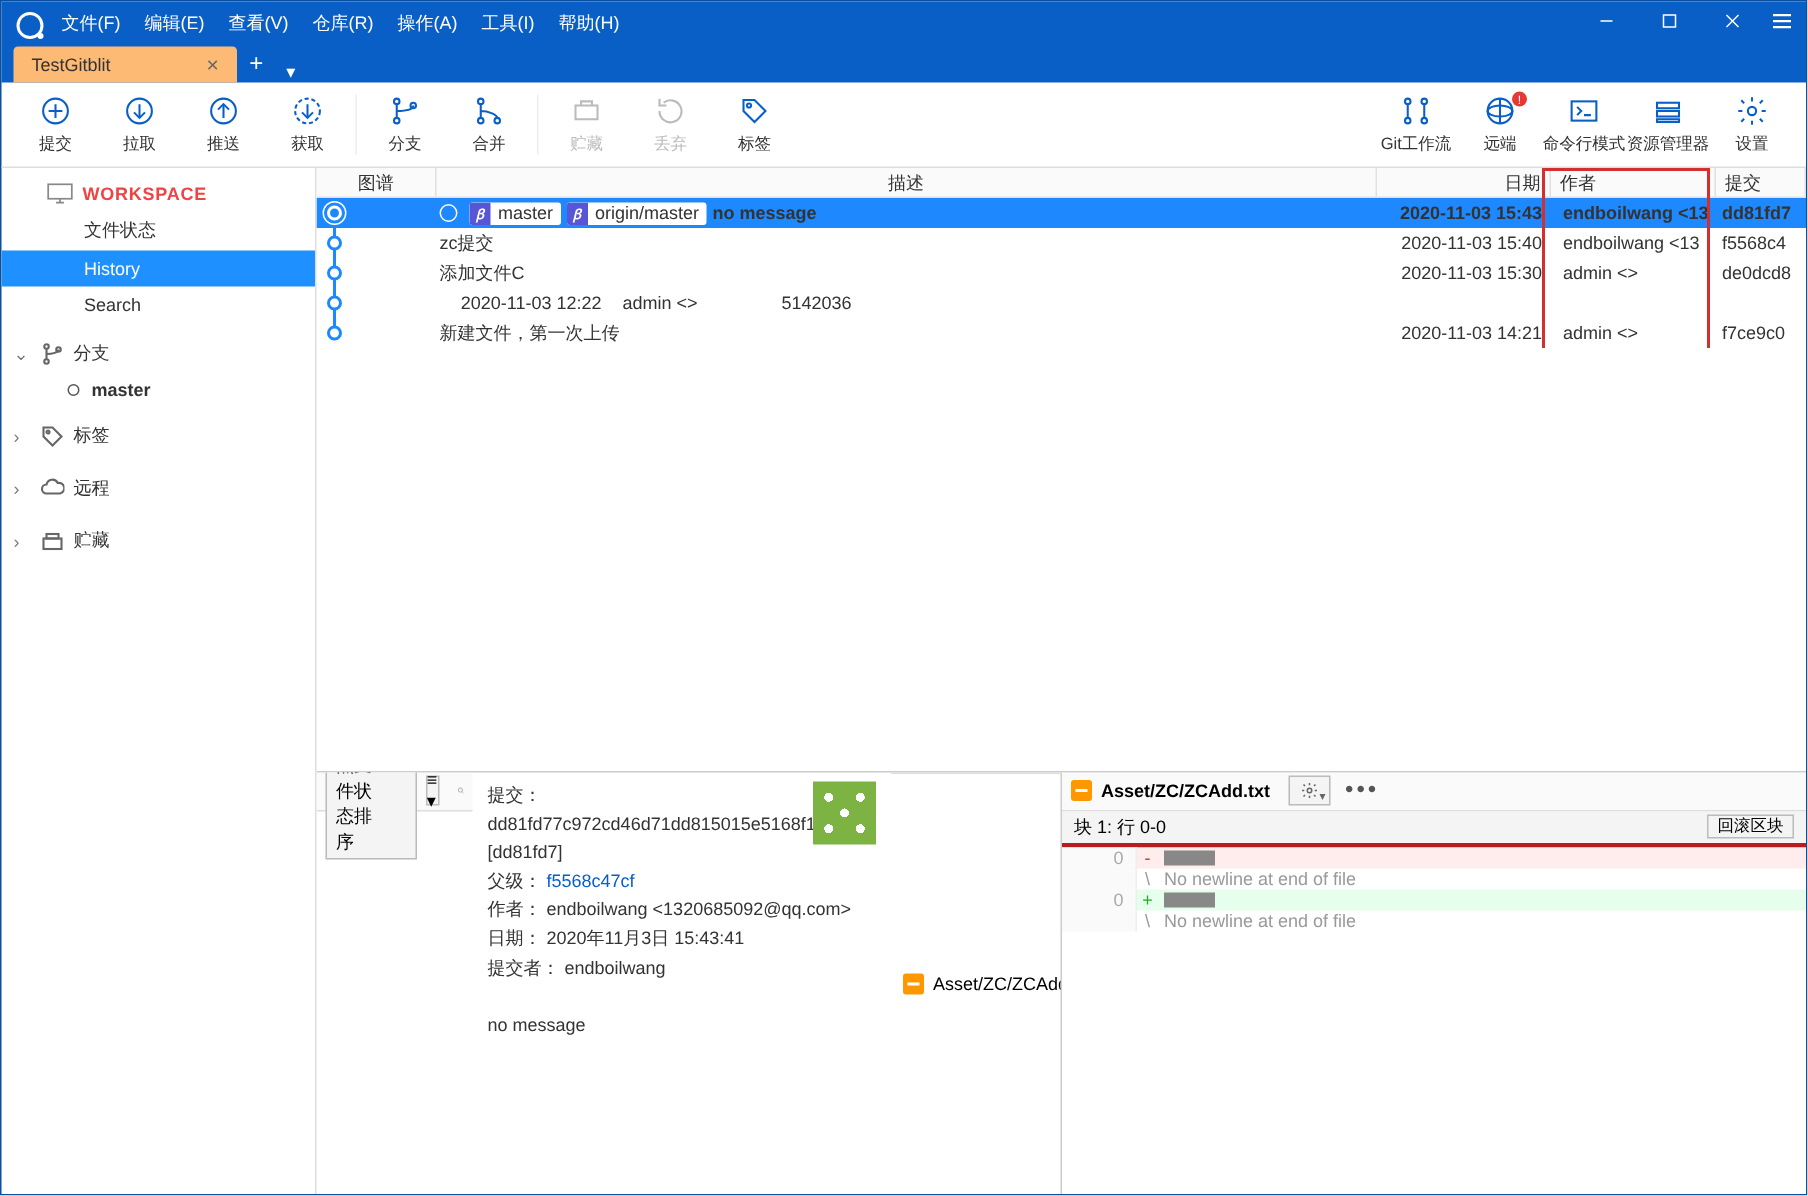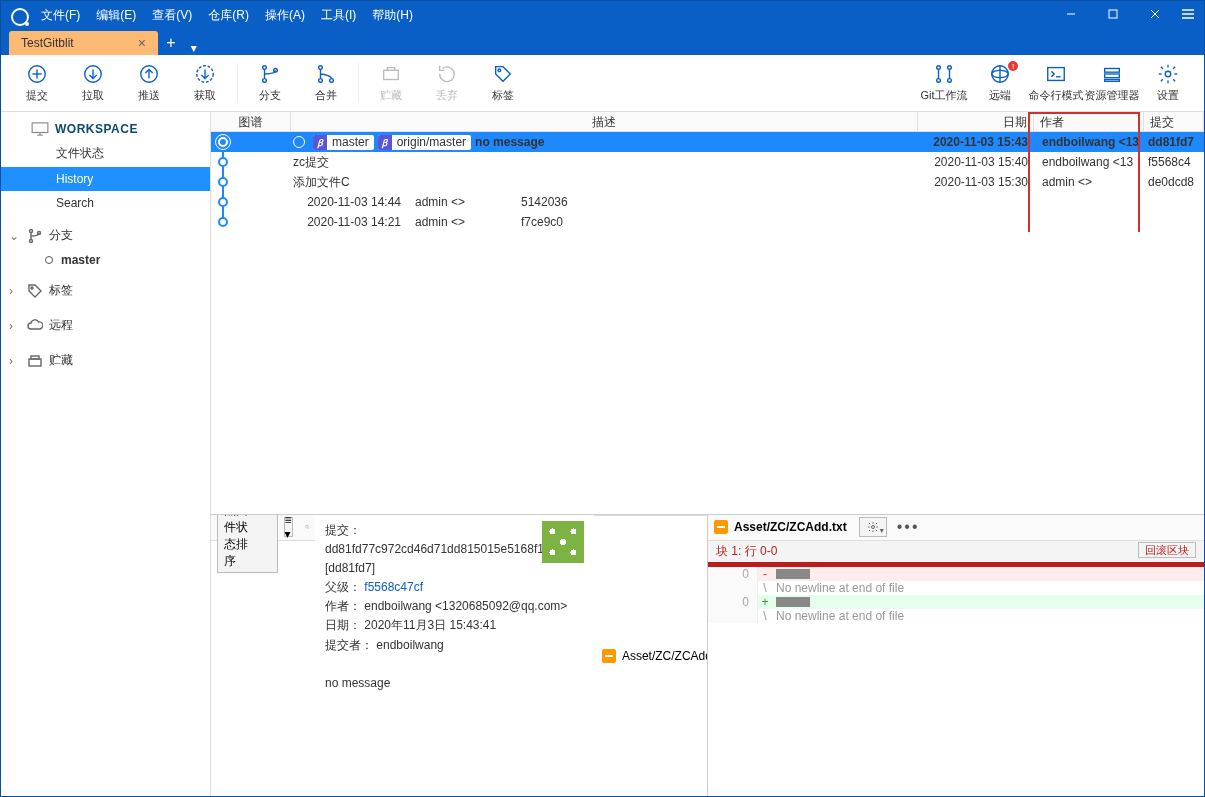--- a/index.html
+++ b/index.html
@@ -27,21 +27,21 @@
 .tbtn.dis{color:#bbb}
 .tbtn svg{width:22px;height:22px;stroke:currentColor;fill:none;stroke-width:1.5}
 .tbtn span{font-size:11px;color:#333}
 .tbtn.dis span{color:#bbb}
 .tsep{width:1px;height:40px;background:#eee;margin:0 4px}
 .tgrow{flex:1}
 
 .main{flex:1;display:flex;overflow:hidden}
 
 .sidebar{width:210px;border-right:1px solid #ddd;display:flex;flex-direction:column;padding-top:6px}
-.ws-head{display:flex;align-items:center;gap:6px;padding:4px 10px 4px 30px;color:#0c4a6e;font-weight:bold;letter-spacing:0.5px}
+.ws-head{display:flex;align-items:center;gap:6px;padding:4px 10px 4px 30px;color:#ef4444;font-weight:bold;letter-spacing:0.5px}
 .ws-head svg{width:18px;height:14px;stroke:#888;fill:none;stroke-width:1.3}
 .ws-item{padding:5px 0 5px 55px;color:#333}
 .ws-item.sel{background:#1e90ff;color:#fff}
 .side-sec{display:flex;align-items:center;gap:6px;padding:6px 8px;color:#333;margin-top:6px}
 .side-sec .chev{width:12px;color:#777}
 .side-sec svg.ic{width:16px;height:16px;stroke:#666;fill:none;stroke-width:1.4}
 .side-sub{padding:3px 0 3px 44px;color:#333;display:flex;align-items:center;gap:8px}
 .side-sub .dot{width:8px;height:8px;border:1.5px solid #555;border-radius:50%}
 .side-sub.bold{font-weight:bold}
 
@@ -95,21 +95,21 @@
 .avatar:before{content:"";position:absolute;inset:0;background:
  radial-gradient(circle at 25% 25%,#fff 3px,transparent 3px),
  radial-gradient(circle at 75% 25%,#fff 3px,transparent 3px),
  radial-gradient(circle at 25% 75%,#fff 3px,transparent 3px),
  radial-gradient(circle at 75% 75%,#fff 3px,transparent 3px),
  radial-gradient(circle at 50% 50%,#fff 3px,transparent 3px)}
 .filelist{border-top:1px solid #ddd;padding:4px 8px;display:flex;align-items:center;gap:6px}
 .fic{width:14px;height:14px;background:#ff9800;border-radius:2px;position:relative}
 .fic:after{content:"";position:absolute;left:3px;top:6px;width:8px;height:2px;background:#fff}
 .difftop{display:flex;align-items:center;height:26px;border-bottom:1px solid #ddd;padding:0 6px;gap:6px;background:#fafafa}
-.diffhdr{background:#f4f4f4;border-bottom:5px solid #b91c1c;padding:2px 8px;color:#b91c1c;display:flex}
+.diffhdr{background:#f4f4f4;border-bottom:3px solid #b91c1c;padding:2px 8px;color:#000000;display:flex}
 .diffhdr .r{margin-left:auto}
 .rollbtn{border:1px solid #bbb;background:#f4f4f4;padding:1px 6px;font-size:11px}
 .diffbody{font-family:Consolas,monospace;font-size:12px}
 .dl{display:flex}
 .dl .gut{flex:0 0 50px;color:#aaa;text-align:right;padding-right:8px;background:#fafafa;border-right:1px solid #eee}
 .dl .mark{flex:0 0 14px;text-align:center}
 .dl .txt{flex:1;padding-left:4px;white-space:pre}
 .dl.minus{background:#ffecec}
 .dl.minus .mark{color:#c33}
 .dl.plus{background:#e6ffed}
@@ -402,28 +402,31 @@
               </div>
               <div class="col c-date">2020-11-03 15:30</div>
               <div class="col c-auth">admin &lt;&gt;</div>
               <div class="col c-hash">de0dcd8</div>
             </div>
             <div class="row">
               <div class="graphcell">
                 <div class="gline"></div>
                 <div class="gdot"></div>
               </div>
-              <div class="col c-date">2020-11-03 14:44</div>
+              <div class="col c-date">2020-11-03 12:22</div>
               <div class="col c-auth">admin &lt;&gt;</div>
               <div class="col c-hash">5142036</div>
             </div>
             <div class="row">
               <div class="graphcell">
                 <div class="gline" style="bottom: 10px;"></div>
                 <div class="gdot"></div>
+              </div>
+              <div class="col c-desc">
+                <span> 新建文件，第一次上传</span>
               </div>
               <div class="col c-date">2020-11-03 14:21</div>
               <div class="col c-auth">admin &lt;&gt;</div>
               <div class="col c-hash">f7ce9c0</div>
             </div>
           </div>
     <div class="redbox" style="left:817px;top:0;width:112px;height:122px"></div>
    </div>
 
    <div style="flex:1"></div>

